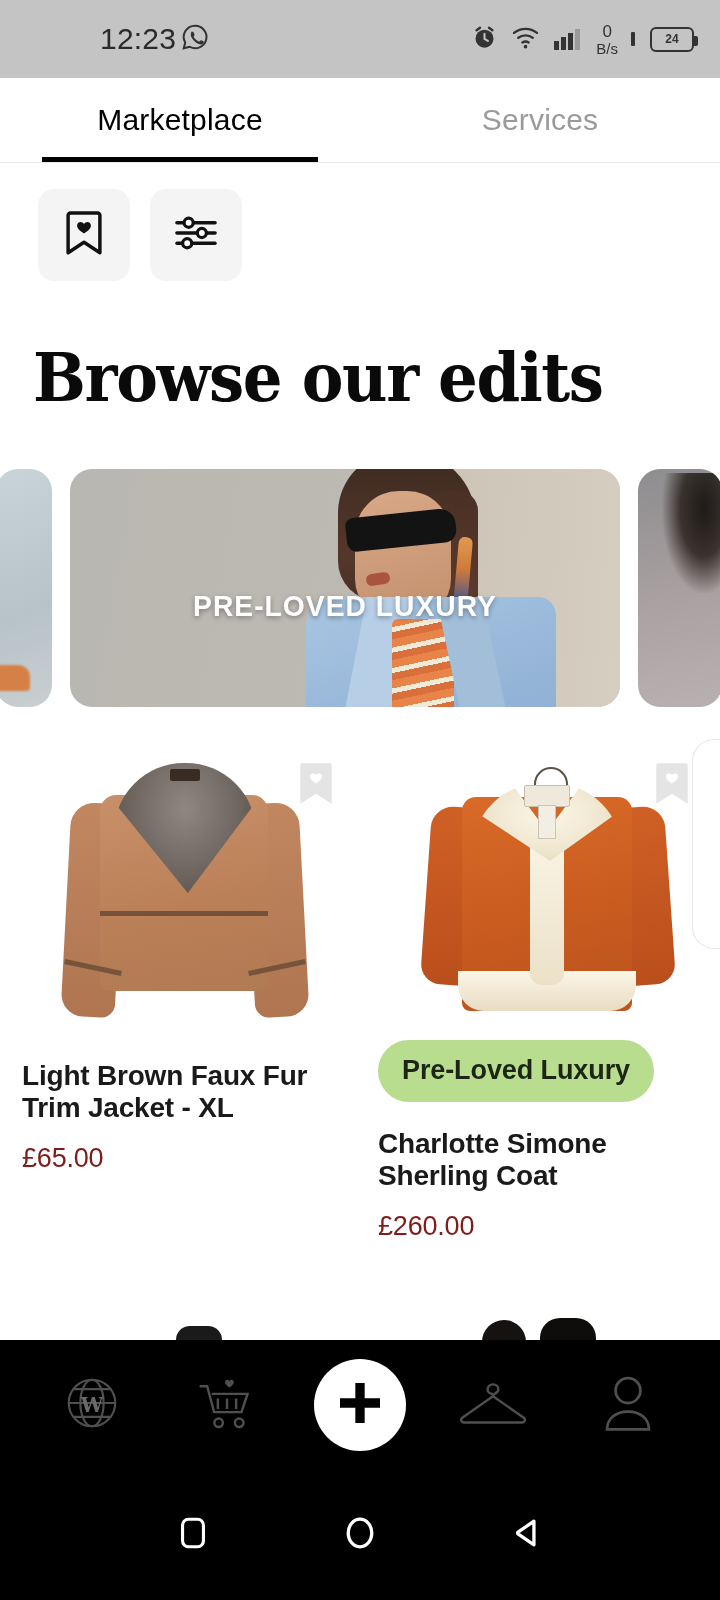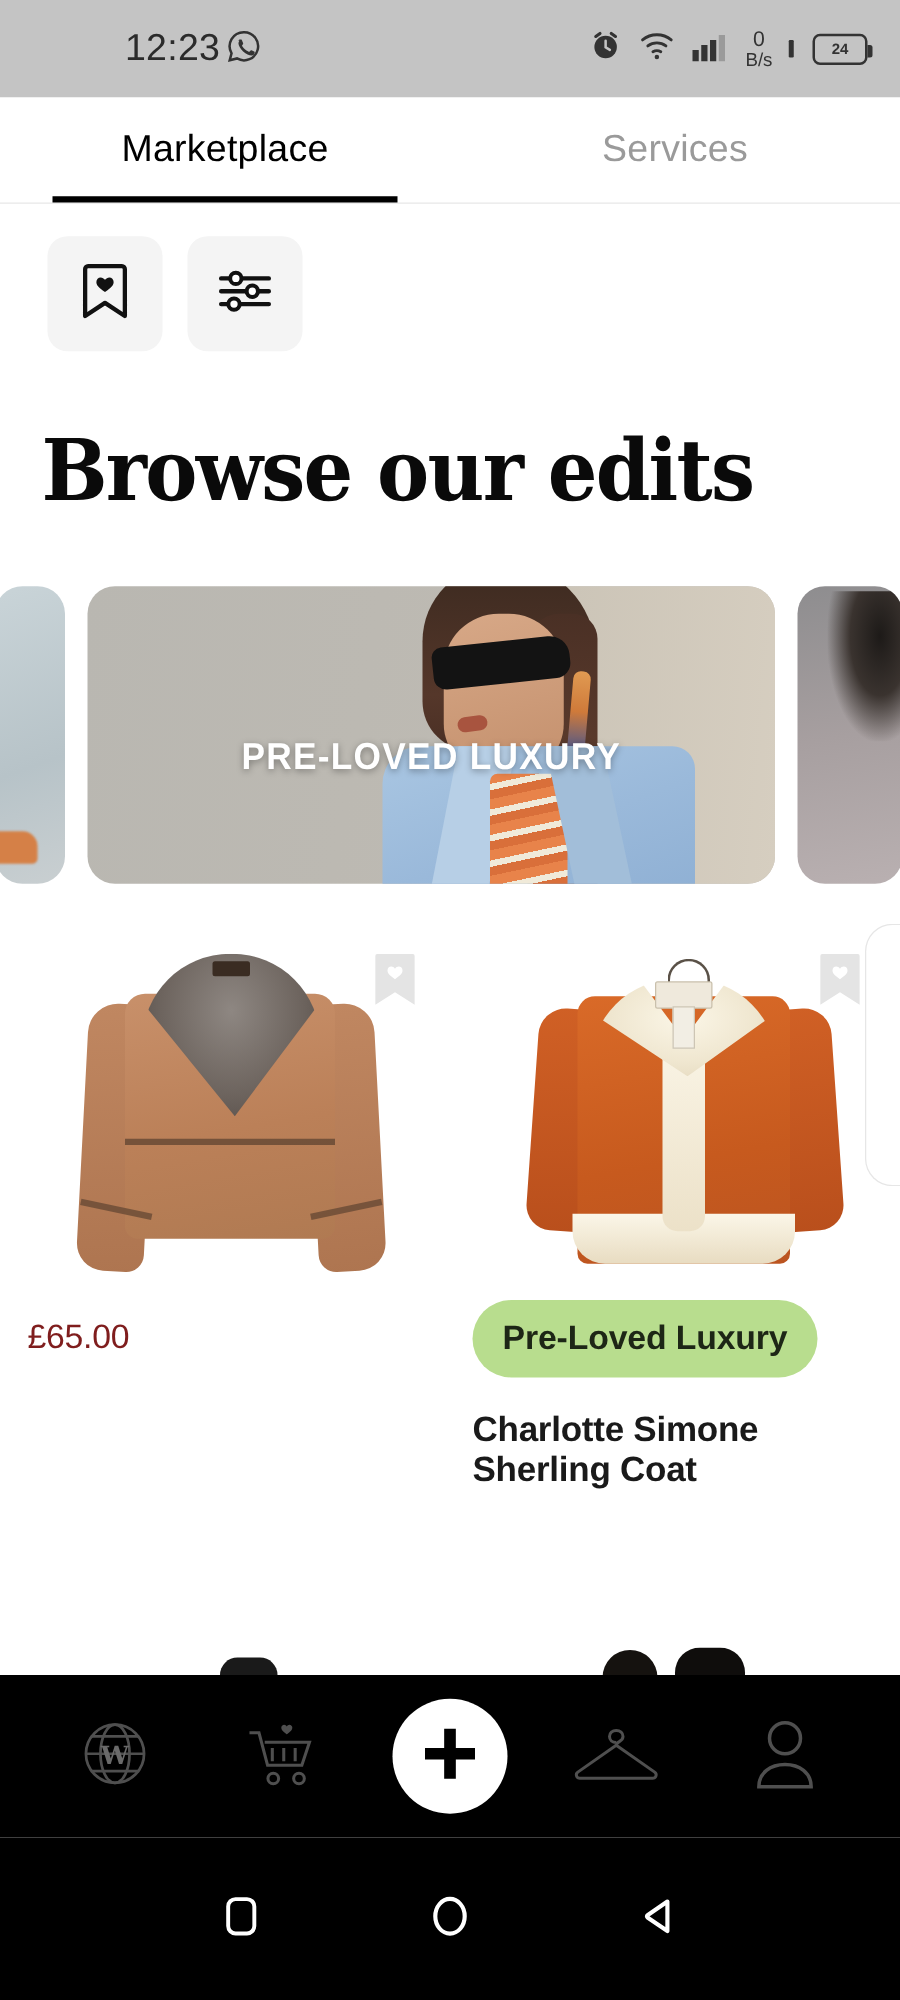--- a/index.html
+++ b/index.html
@@ -691,20 +691,21 @@
           <span class="fur"></span>
           <span class="tag"></span>
         </span>
         <span class="save-icon">
           <svg width="40" height="46" viewBox="0 0 28 32">
             <path d="M4 1.5h20a1 1 0 0 1 1 1v27.4l-11-7.1-11 7.1V2.5a1 1 0 0 1 1-1z" fill="#e4e4e4"></path>
             <path d="M14 15.6c-3.1-2.2-4.2-3.4-4.2-4.9 0-1.3.9-2.2 2.1-2.2.8 0 1.6.5 2.1 1.2.5-.7 1.3-1.2 2.1-1.2 1.2 0 2.1.9 2.1 2.2 0 1.5-1.1 2.7-4.2 4.9z" fill="#fff"></path>
           </svg>
         </span>
       </div>
+      <div class="product-title">Light Brown Faux Fur Trim Jacket - XL</div>
       <div class="product-price">£65.00</div>
     </div>
 
     <div class="product">
       <div class="product-media">
         <span class="g2">
           <span class="hanger"></span>
           <span class="sleeveL"></span>
           <span class="sleeveR"></span>
           <span class="body"></span>
@@ -716,20 +717,21 @@
         </span>
         <span class="save-icon">
           <svg width="40" height="46" viewBox="0 0 28 32">
             <path d="M4 1.5h20a1 1 0 0 1 1 1v27.4l-11-7.1-11 7.1V2.5a1 1 0 0 1 1-1z" fill="#e4e4e4"></path>
             <path d="M14 15.6c-3.1-2.2-4.2-3.4-4.2-4.9 0-1.3.9-2.2 2.1-2.2.8 0 1.6.5 2.1 1.2.5-.7 1.3-1.2 2.1-1.2 1.2 0 2.1.9 2.1 2.2 0 1.5-1.1 2.7-4.2 4.9z" fill="#fff"></path>
           </svg>
         </span>
       </div>
       <div class="badge">Pre-Loved Luxury</div>
       <div class="product-title">Charlotte Simone Sherling Coat</div>
+      <div class="product-price">£260.00</div>
     </div>
 
     <div class="product-peek"></div>
   </div>
 
   <div class="next-row">
     <span class="it1"></span>
     <span class="it2"></span>
     <span class="it3"></span>
   </div>

